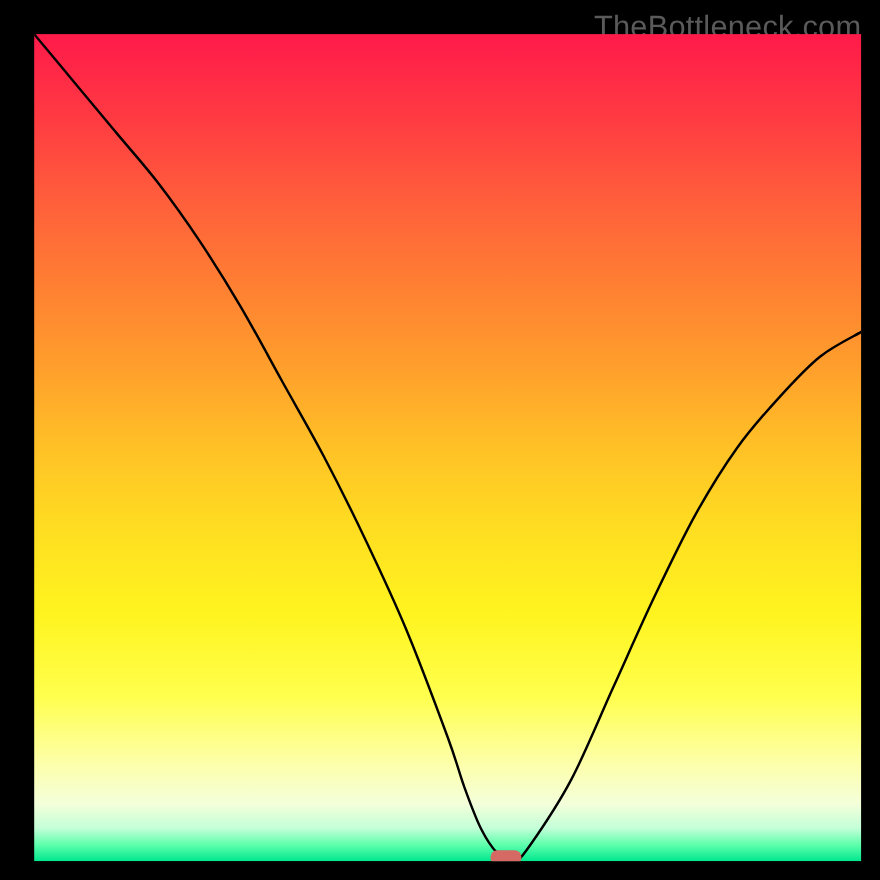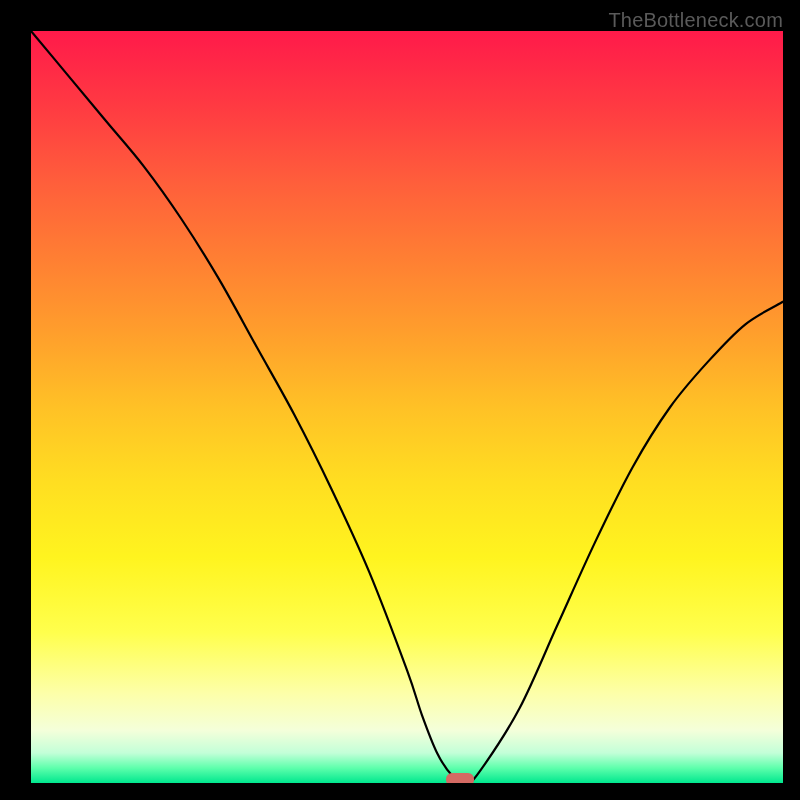--- a/index.html
+++ b/index.html
@@ -63,21 +63,21 @@
   }
   .marker {
     position: absolute;
     border-radius: 6px;
   }
   .watermark {
     position: absolute;
     top: 2px;
     right: 10px;
     color: #5a5a5a;
-    font-size: 20px;
+    font-size: 28px;
     font-weight: 500;
     letter-spacing: 0.2px;
     user-select: none;
   }
 </style>
 </head>
 <body>
 
 <div class="frame">
 

